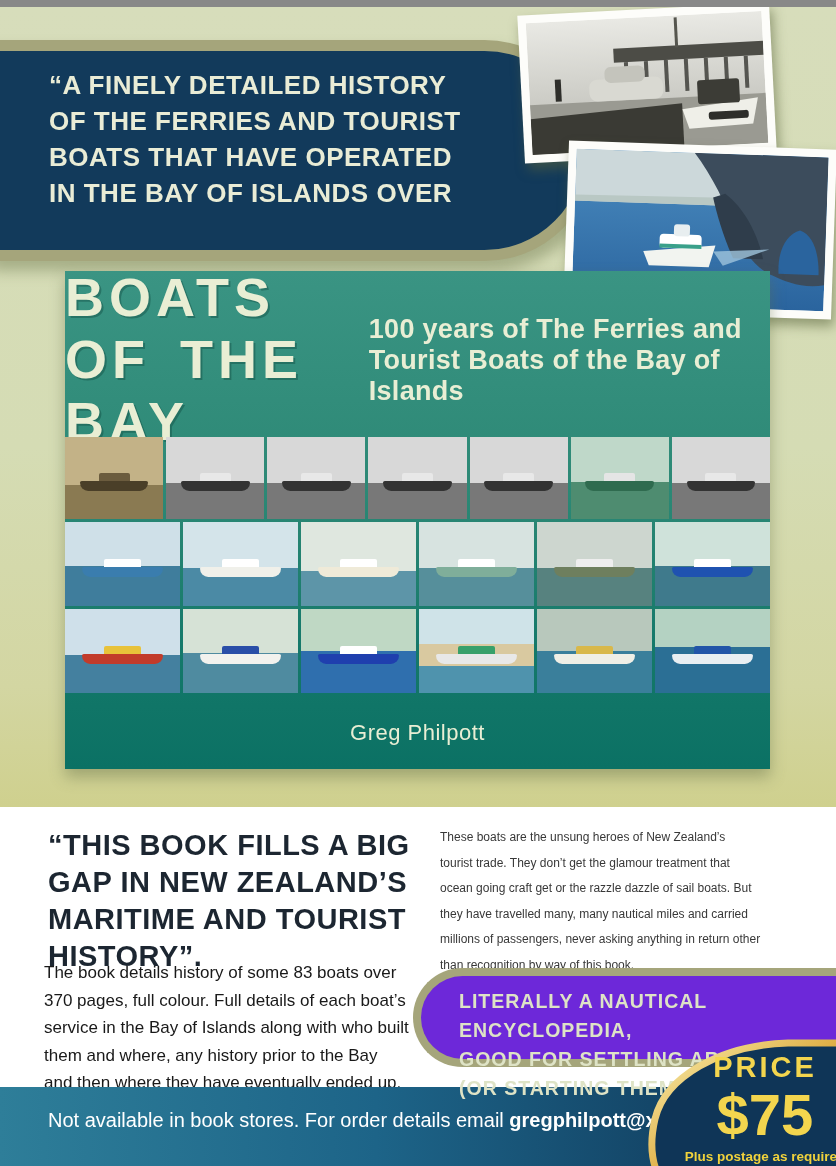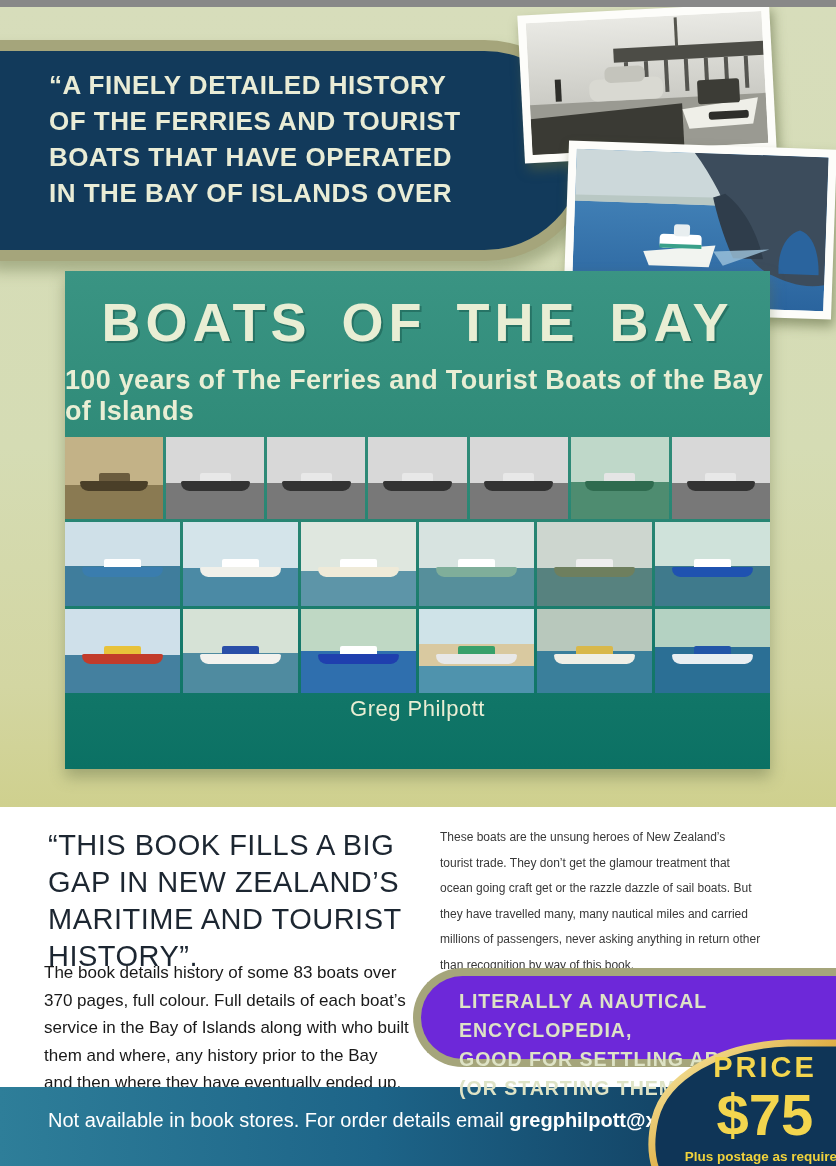--- a/index.html
+++ b/index.html
@@ -32,21 +32,21 @@
   }
   .polaroid.bw{left:521px;top:2px;transform:rotate(-3deg);}
   .polaroid.colorp{left:566px;top:138px;transform:rotate(2deg);}
   .polaroid svg{display:block;}
   
   .cover{
     position:absolute;left:65px;top:264px;width:705px;height:498px;
     background:linear-gradient(180deg,#3a9483 0%,#2c8875 45%,#15796a 75%,#0b7164 100%);
     box-shadow:0 8px 14px rgba(100,110,70,.45);
   }
-  .cover-header{height:166px;display:flex;flex-direction:column;align-items:center;justify-content:center;}
+  .cover-header{height:166px;display:flex;flex-direction:row;align-items:center;justify-content:center;}
   .cover-title{
     color:#e9eed4;font-size:54px;font-weight:800;letter-spacing:5px;word-spacing:10px;
     text-shadow:2px 2px 0 rgba(10,60,52,.35);margin-top:10px;
   }
   .cover-subtitle{color:#e9eed4;font-size:27px;font-weight:700;margin-top:12px;letter-spacing:.3px;}
   .grid-row{display:flex;gap:3px;margin-bottom:3px;height:82px;}
   .grid-row.r2,.grid-row.r3{height:84px;}
   .tile{flex:1;position:relative;overflow:hidden;}
   .boat{position:absolute;left:15%;right:15%;top:44%;}
   .boat .cabin{width:45%;height:8px;margin:0 auto;border-radius:2px 2px 0 0;background:var(--cab);}
@@ -59,25 +59,25 @@
   .t-cream{background:linear-gradient(#dfe7df 0 58%,#5d95a8 58% 100%);--hull:#efead8;--cab:#fff;}
   .t-teal{background:linear-gradient(#d7e3e0 0 55%,#568f9b 55% 100%);--hull:#7fae9a;--cab:#fff;}
   .t-olive{background:linear-gradient(#cdd6cf 0 55%,#57827f 55% 100%);--hull:#6e7f5e;--cab:#eee;}
   .t-bluehull{background:linear-gradient(#cfe2da 0 52%,#3f7a8c 52% 100%);--hull:#1f52b0;--cab:#fff;}
   .t-red{background:linear-gradient(#cfe0ea 0 55%,#44809f 55% 100%);--hull:#c23b2a;--cab:#e8c23a;}
   .t-cat-white{background:linear-gradient(#d6e2d6 0 52%,#4f8ba0 52% 100%);--hull:#f2f2ee;--cab:#2a4ea8;}
   .t-cat-blue{background:linear-gradient(#bfd8c4 0 50%,#2f6fae 50% 100%);--hull:#1f3fae;--cab:#fff;}
   .t-beach{background:linear-gradient(#cfe3e8 0 42%,#d9c9a0 42% 68%,#4f93ad 68% 100%);--hull:#e8e8e8;--cab:#38a06a;}
   .t-white-arch{background:linear-gradient(#b8c8bc 0 50%,#3a7f9b 50% 100%);--hull:#efefe6;--cab:#d8b84a;}
   .t-cat-modern{background:linear-gradient(#b4d2c2 0 45%,#2b6f95 45% 100%);--hull:#e8eef2;--cab:#2255a8;}
-  .cover-footer{height:73px;display:flex;align-items:flex-start;justify-content:center;}
+  .cover-footer{height:73px;display:flex;align-items:center;justify-content:center;}
   .cover-author{color:#e9eed4;font-size:22px;font-weight:500;letter-spacing:.5px;}
   
   .headline{position:absolute;left:48px;top:820px;width:390px;}
-  .headline .line{color:#1c2631;font-size:29px;line-height:37px;font-weight:400;letter-spacing:.5px;}
+  .headline .line{color:#1c2631;font-size:29px;line-height:37px;font-weight:700;letter-spacing:.5px;}
   .para-left{position:absolute;left:44px;top:952px;width:380px;}
   .para-left .line{color:#191919;font-size:17px;line-height:27.5px;}
   .para-right{position:absolute;left:440px;top:818px;width:392px;}
   .para-right .line{color:#383838;font-size:12px;line-height:25.5px;}
   
   .ency-box{
     position:absolute;left:413px;top:961px;width:423px;height:99px;z-index:2;
     background:#6d28d9;border:8px solid #a5a57b;border-right:none;
     border-radius:50px 0 0 50px;box-sizing:border-box;
     padding:11px 0 0 38px;

